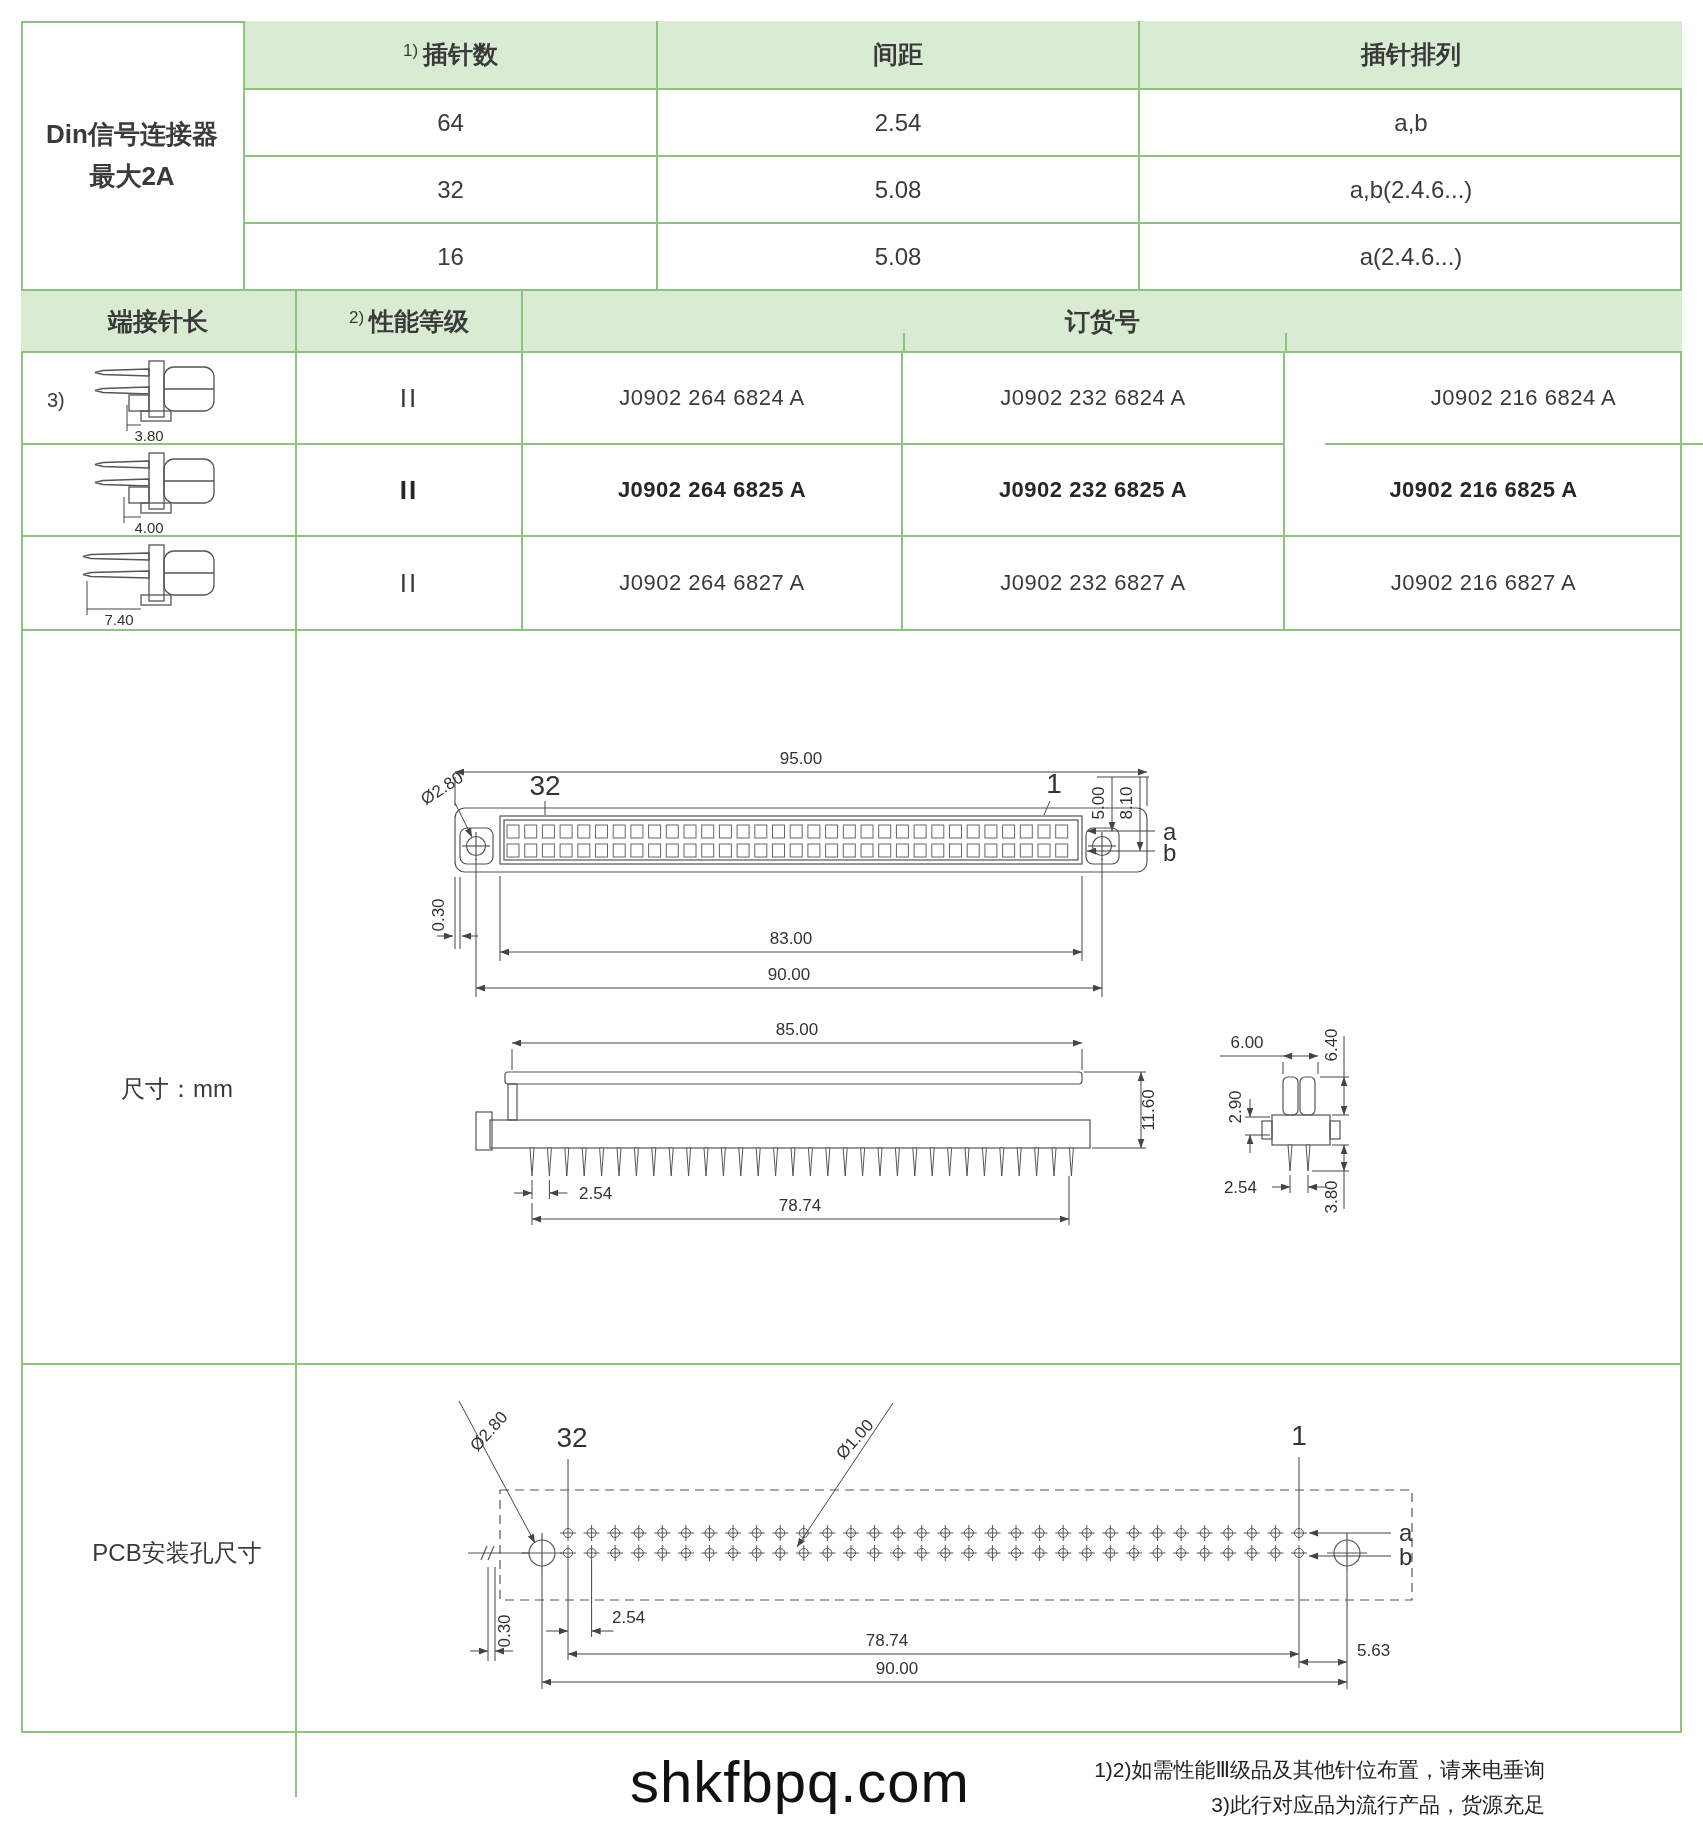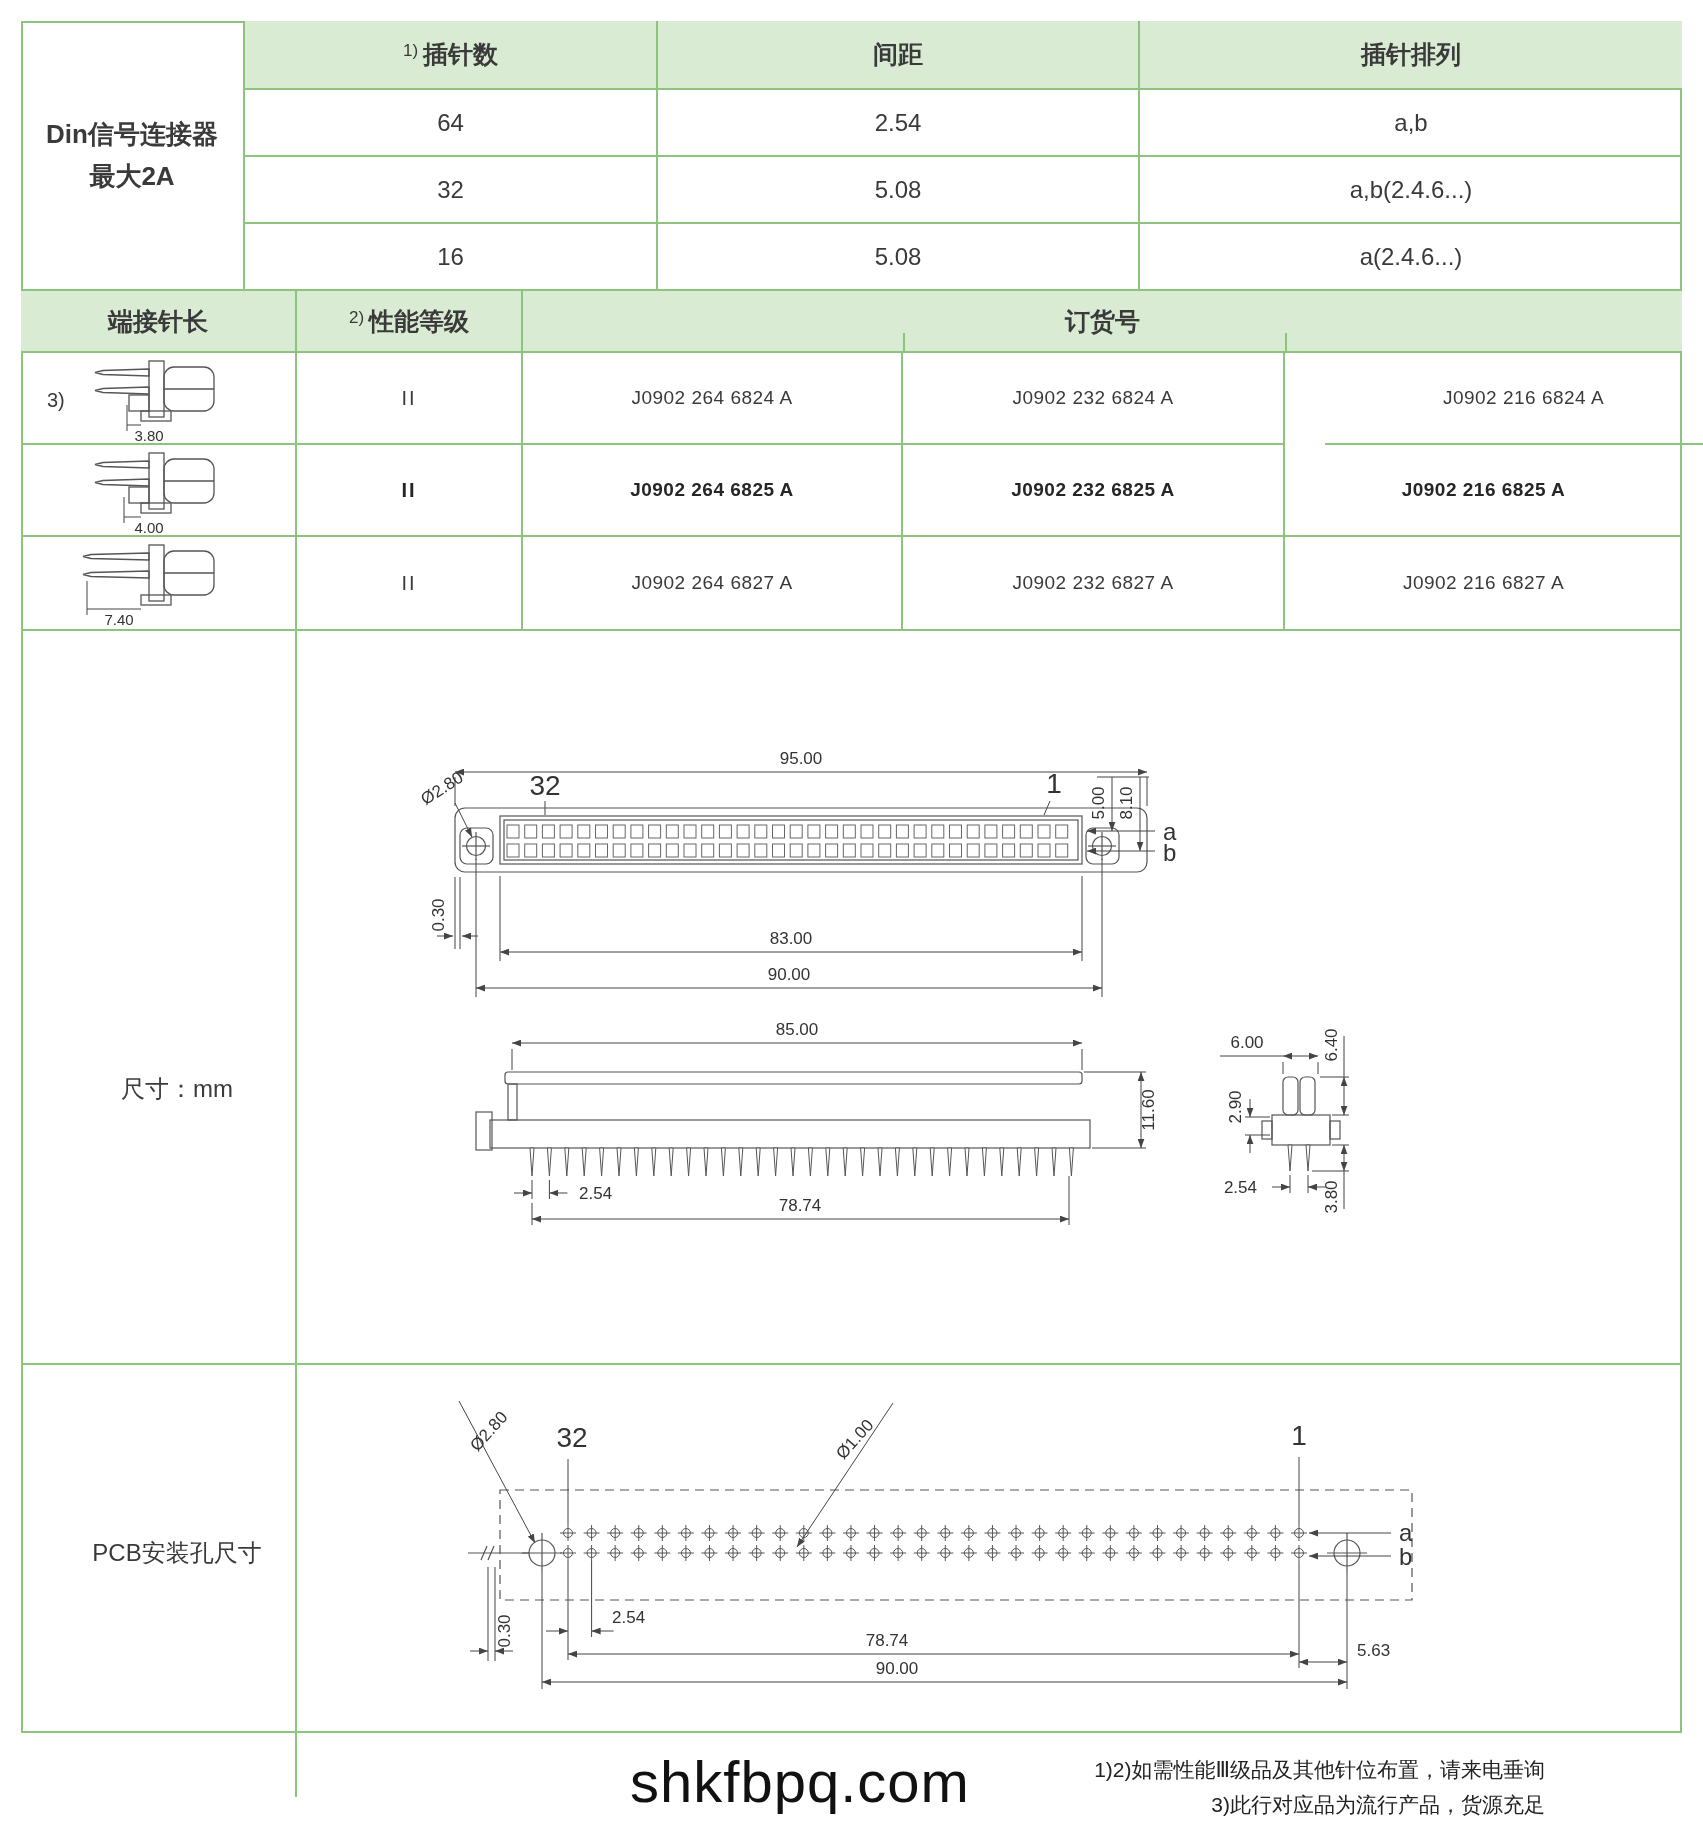--- a/index.html
+++ b/index.html
@@ -8,22 +8,22 @@
         font-family:"Liberation Sans","DejaVu Sans",sans-serif;color:var(--tx);}
   .outer{position:absolute;left:21px;top:21px;width:1661px;height:1712px;
          border:2px solid var(--bd);box-sizing:border-box;pointer-events:none;}
   .cell{position:absolute;box-sizing:border-box;display:flex;align-items:center;
         justify-content:center;text-align:center;font-size:24px;}
   .bR{border-right:2px solid var(--bd);}
   .bB{border-bottom:2px solid var(--bd);}
   .hd{background:var(--hbg);font-weight:bold;font-size:25px;}
   .sup{font-size:17px;font-weight:400;vertical-align:7px;margin-right:5px;}
   .product{flex-direction:column;font-weight:bold;font-size:26px;line-height:42px;}
-  .order{font-size:19px;letter-spacing:.5px;}
-  .grade{font-size:20px;letter-spacing:2px;}
+  .order{font-size:22px;letter-spacing:.5px;}
+  .grade{font-size:26px;letter-spacing:2px;}
   .boldrow{font-weight:bold;color:#262626;}
   .vline{position:absolute;width:2px;background:var(--bd);}
   .seclabel{position:absolute;width:276px;text-align:center;font-size:24px;padding-left:18px;}
   .note3{position:absolute;left:26px;top:36px;font-size:20px;}
   .iconsvg{position:absolute;left:56px;top:0;}
   svg text{font-family:"Liberation Sans","DejaVu Sans",sans-serif;fill:#333;}
   .dt{font-size:17px;}
   .dt2{font-size:28px;}
   .dt3{font-size:24px;}
   .icn{font-size:15px;}

